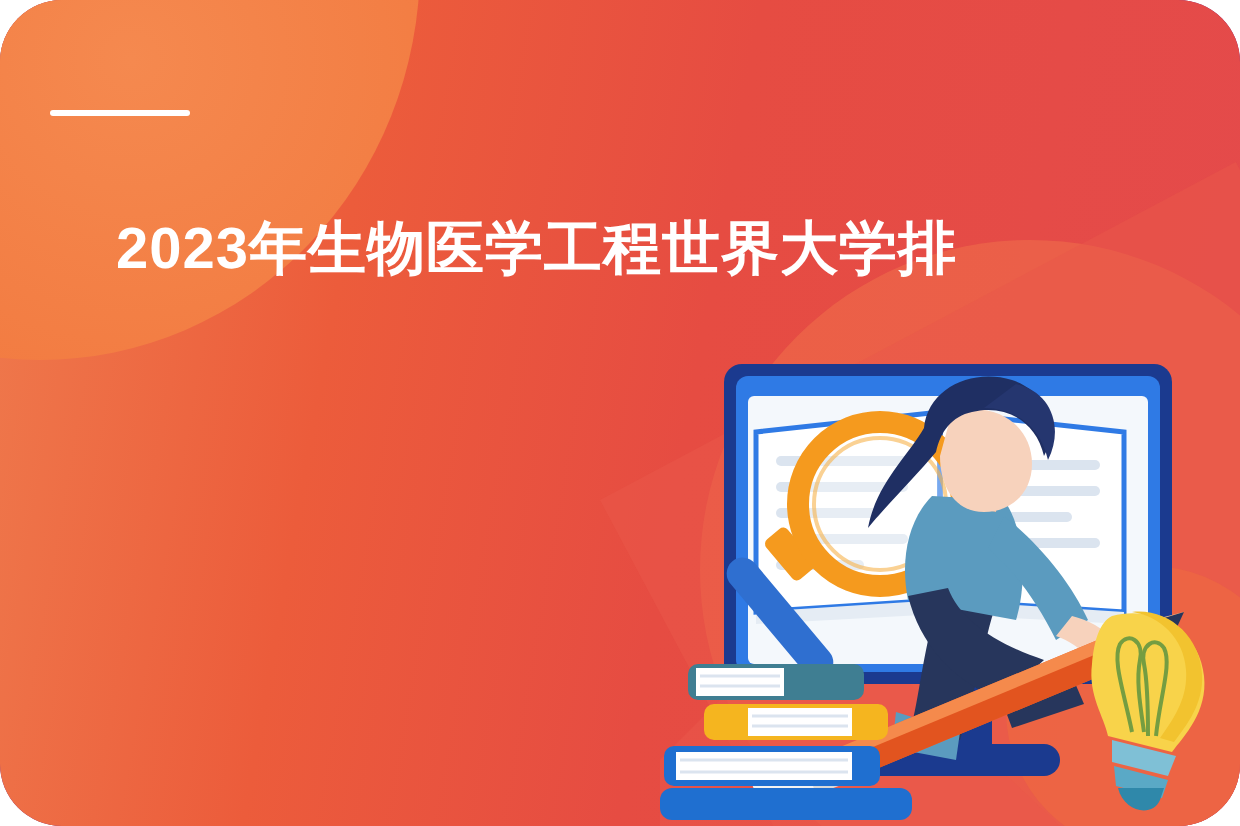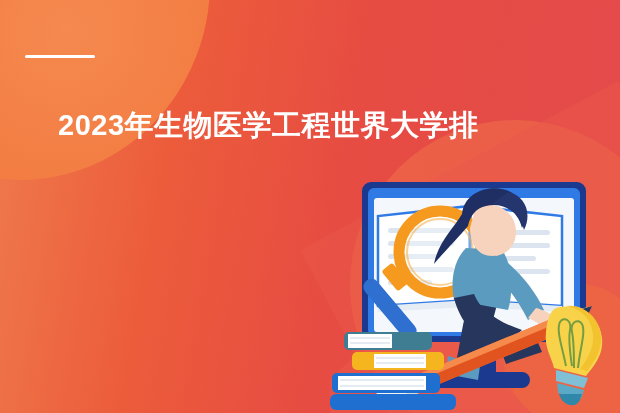--- a/index.html
+++ b/index.html
@@ -3,20 +3,21 @@
 <meta charset="utf-8">
 <style>
   html,body{margin:0;padding:0;background:#fff;}
   body{font-family:"Liberation Sans","DejaVu Sans",sans-serif;}
 
   #banner{
     position:relative;
     width:620px;height:413px;
     overflow:hidden;
     background:#701a75;
+    border-radius:31px;
   }
 
   
   .bg-base{
     position:absolute;inset:0;
     background:linear-gradient(100deg,#ef7b4d 0%,#ec5c3b 28%,#e64c42 55%,#e44a4c 100%);
   }
   .bg-circle-orange{
     position:absolute;
     left:-170px;top:-215px;

